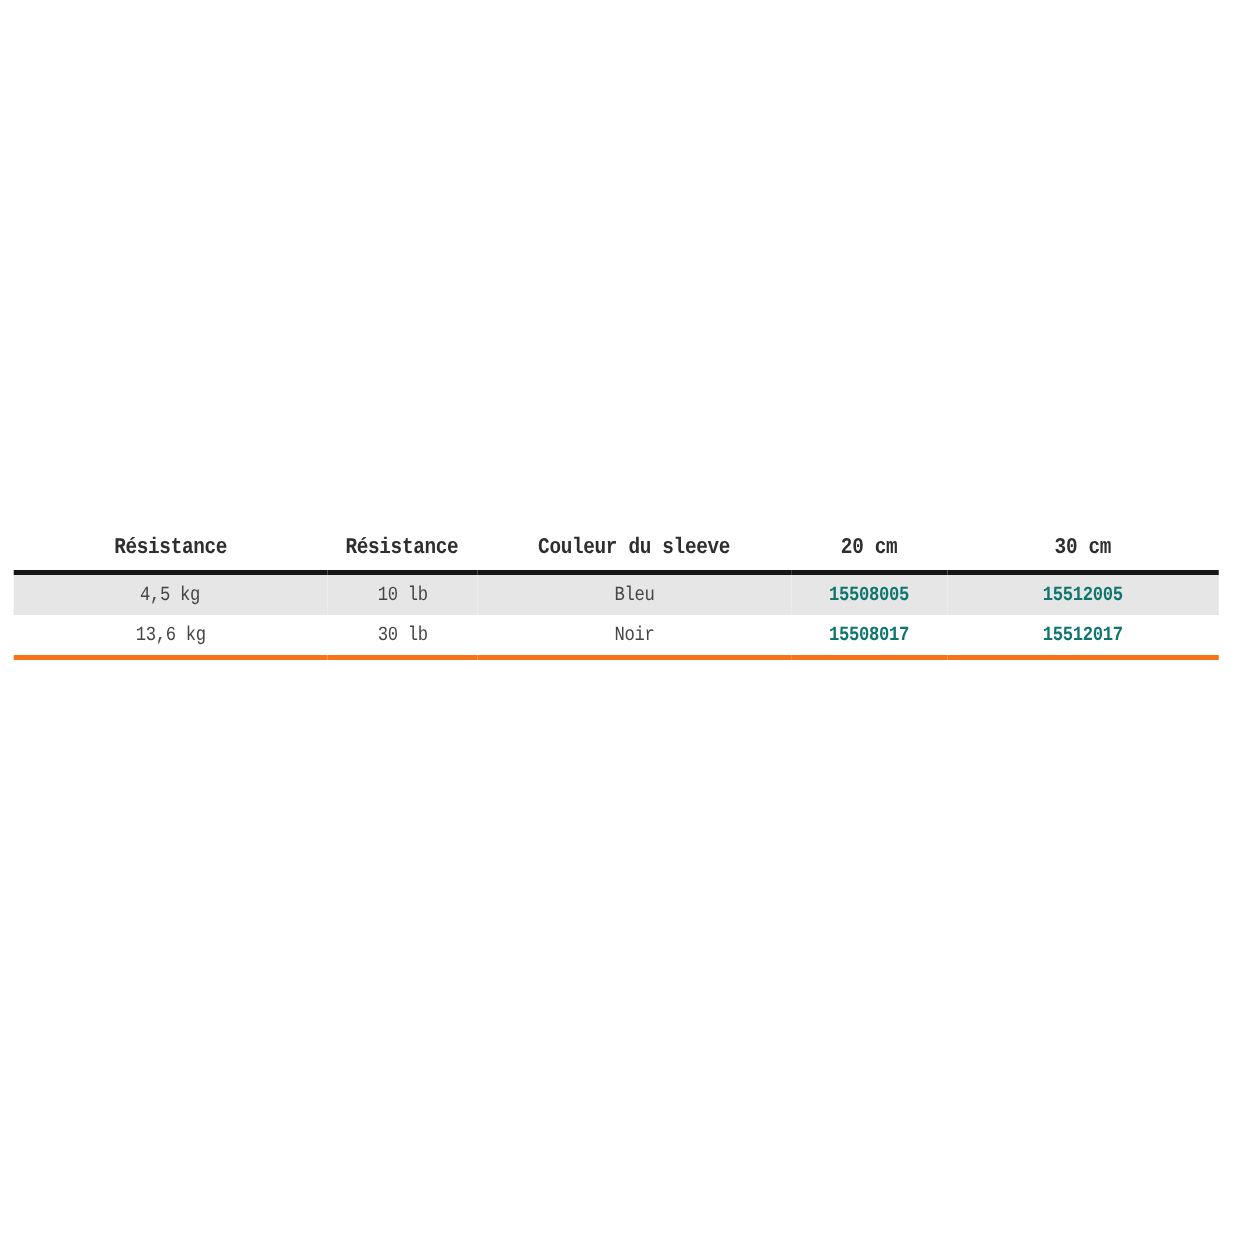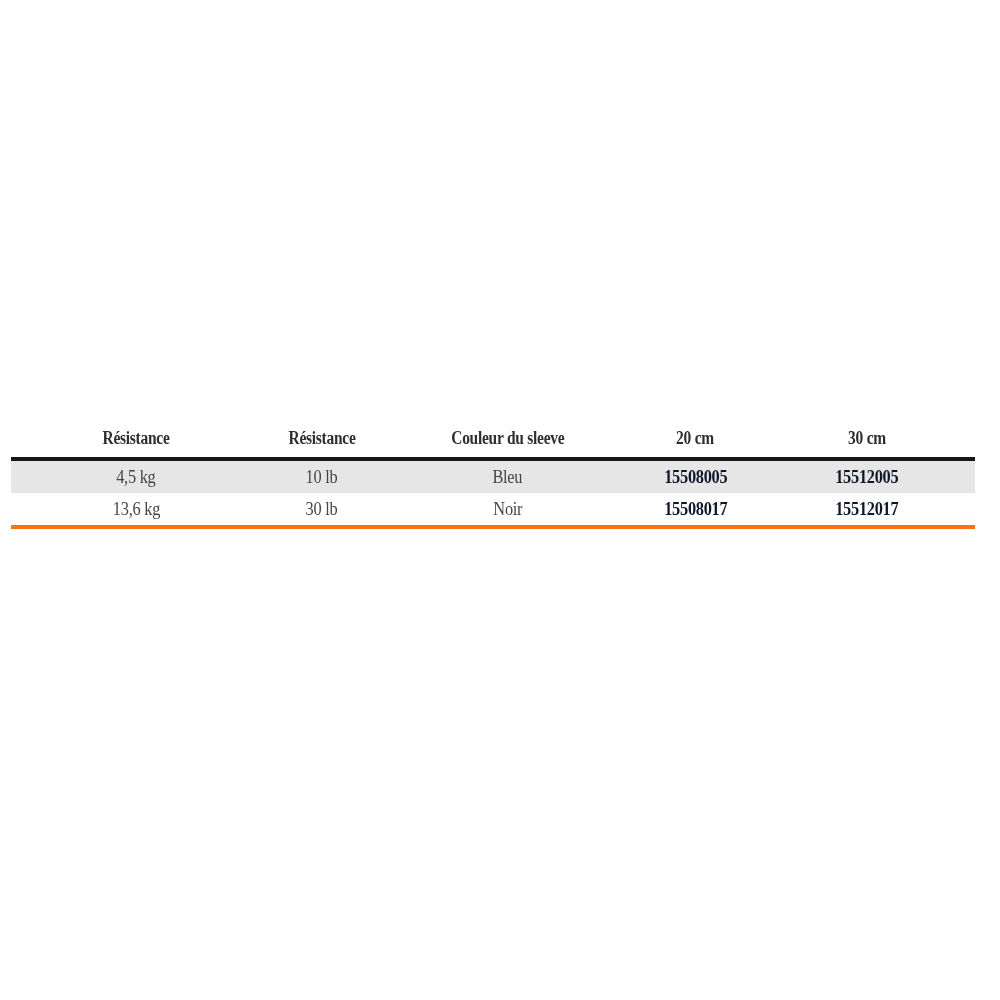--- a/index.html
+++ b/index.html
@@ -6,21 +6,21 @@
     margin: 0;
     padding: 0;
     background: #ffffff;
   }
   .page {
     position: relative;
     width: 1000px;
     height: 1000px;
     background: #ffffff;
     overflow: hidden;
-    font-family: Liberation Serif, serif;
+    font-family: Liberation Mono, monospace;
   }
   .table-wrap {
     position: absolute;
     left: 11px;
     top: 424px;
     width: 964px;
   }
   table.spec-table {
     width: 100%;
     border-collapse: collapse;
@@ -32,34 +32,34 @@
     color: #2e2e2e;
     text-align: center;
     vertical-align: bottom;
     padding: 4px 0 8px 0;
     border-bottom: 4px solid #161616;
   }
   table.spec-table tbody td {
     height: 32px;
     text-align: center;
     vertical-align: middle;
-    font-size: 19px;
+    font-size: 16px;
     font-weight: 400;
     color: #454545;
     padding: 0;
   }
   table.spec-table tbody tr:nth-child(odd) td {
     background: #e6e6e6;
   }
   table.spec-table tbody tr:last-child td {
     border-bottom: 4px solid #f97316;
   }
   table.spec-table td.code {
     font-weight: 700;
-    color: #0f172a;
+    color: #0f766e;
   }
   
   .cnd {
     display: inline-block;
     transform: scaleX(0.86);
     transform-origin: center;
     letter-spacing: -0.3px;
     white-space: nowrap;
   }
 </style>

